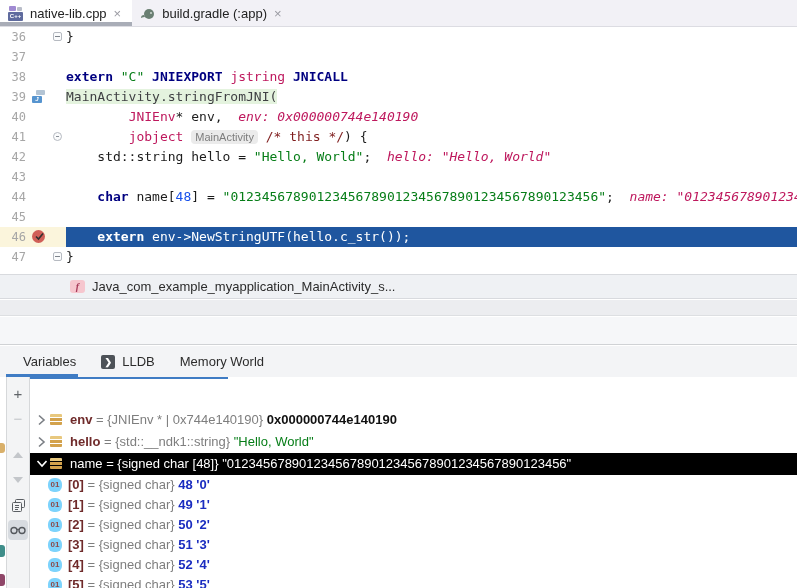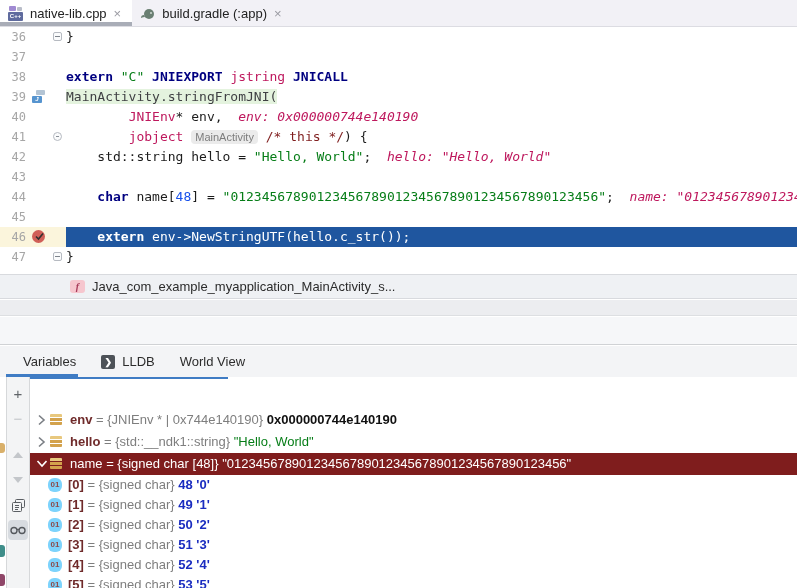--- a/index.html
+++ b/index.html
@@ -90,21 +90,21 @@
     margin-bottom:5px; color:#606468; font-size:15px; border-radius:4px; }
   .tbi.gap { margin-top:12px; }
   .tbi.disabled { color:#c3c6ca; }
   .tbi.selected { background:#d7dbe0; }
   .tri-up { width:0; height:0; border-left:5px solid transparent; border-right:5px solid transparent; border-bottom:6px solid #c3c6ca; }
   .tri-dn { width:0; height:0; border-left:5px solid transparent; border-right:5px solid transparent; border-top:6px solid #c3c6ca; }
 
   #var-tree { position:absolute; left:30px; top:0; width:767px; height:211px; padding-top:4px; overflow:hidden;margin-top:28px; }
   .vrow { position:relative; height:22px; white-space:nowrap; font-size:13px; line-height:22px; }
   .crow { position:relative; height:20px; white-space:nowrap; font-size:13px; line-height:20px; }
-  .vrow.sel { background:#7f1d1d;text-align:right; }
+  .vrow.sel { background:#000000;text-align:right; }
   .chev { position:absolute; left:6px; top:0; width:12px; height:100%; display:flex; align-items:center; }
   .varicon { position:absolute; left:20px; top:5px; width:12px; height:11px;
     background:linear-gradient(#e8c87e 0 3px, transparent 3px 4px, #d3a24c 4px 7px, transparent 7px 8px, #d3a24c 8px 11px);
     border-radius:1px; }
   .vtext { position:absolute; left:40px; top:0; }
   .ic01 { position:absolute; left:18px; top:3px; width:14px; height:14px; background:#7dd3fc; border-radius:6px;
     color:#8d4a49; font-size:8px; font-weight:bold; text-align:center; line-height:14px; }
   .ctext { position:absolute; left:38px; top:0; }
   .vname { color:#6f2a2a; font-weight:bold; }
   .vsep, .vtype { color:#7e7e7e; }
@@ -247,21 +247,21 @@
 
   <div id="debug-tabs">
       <div class="dtab">
         <span>Variables</span>
       </div>
       <div class="dtab">
         <span class="lldb-ic">❯</span>
         <span>LLDB</span>
       </div>
       <div class="dtab">
-        <span>World View</span>
+        <span>Memory World</span>
       </div>
     </div>
   <div id="tab-underline"></div>
 
   <div id="debug-content">
     <div id="side-toolbar">
         <div class="tbi">+</div>
         <div class="tbi disabled">−</div>
         <div class="tbi disabled gap">
           <i class="tri-up"></i>

